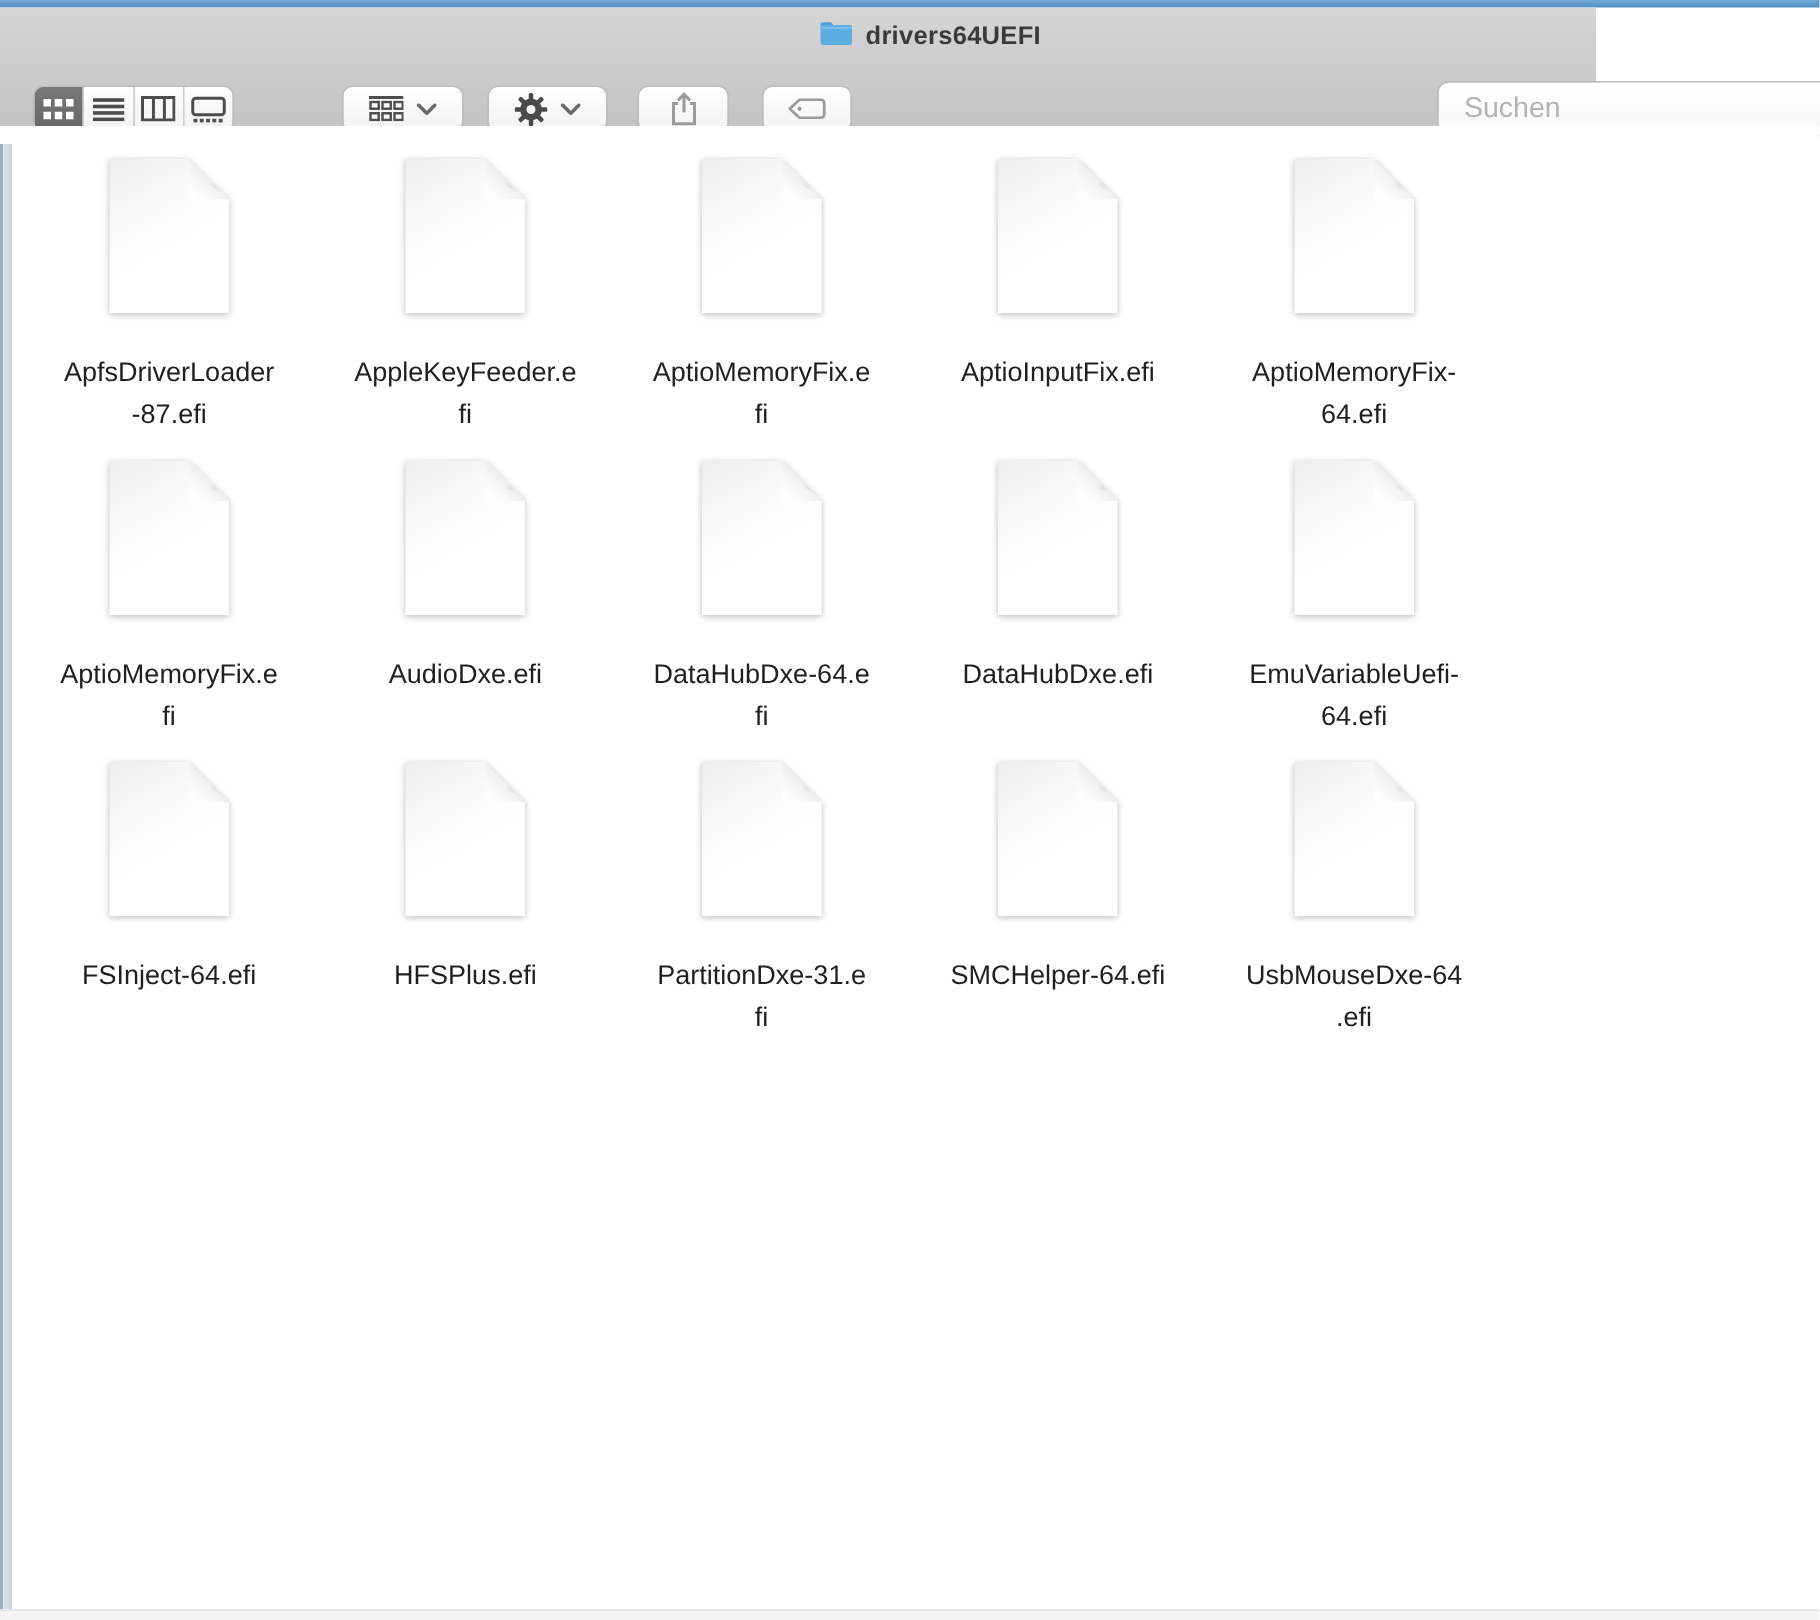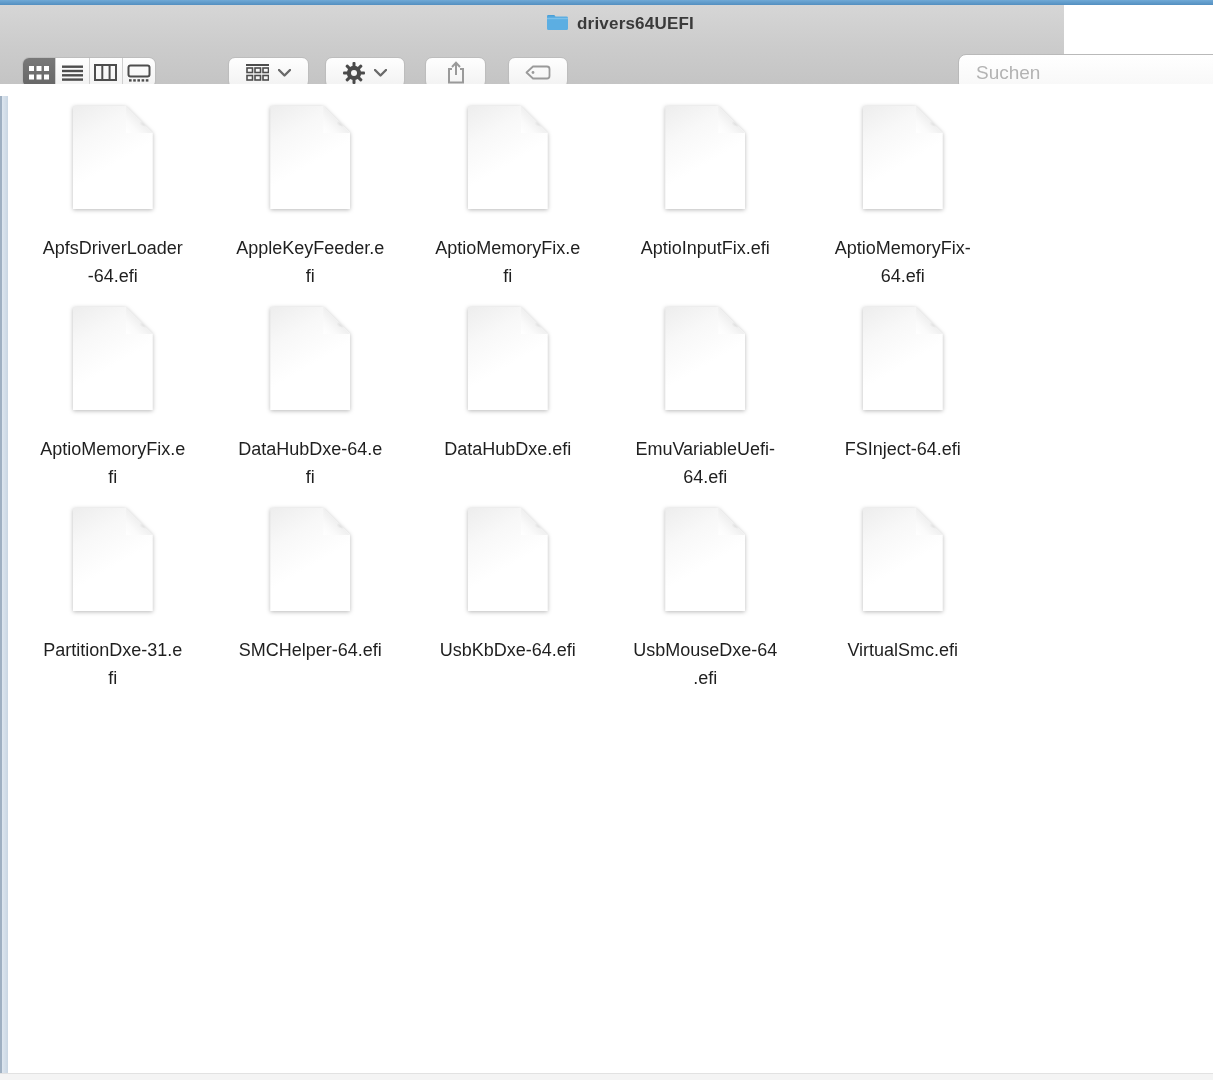--- a/index.html
+++ b/index.html
@@ -190,21 +190,21 @@
   <div class="file-grid">
   <div class="cell" title="ApfsDriverLoader-64.efi">
     <div class="doc-wrap">
       <div class="doc-page">
         <div class="doc-fold"></div>
         <div class="doc-fold-shade"></div>
       </div>
     </div>
     <div class="label">
           <div class="label-line">ApfsDriverLoader</div>
-          <div class="label-line">-64.efi</div>
+          <div class="label-line">-87.efi</div>
         </div>
   </div>
 
 
   <div class="cell" title="AppleKeyFeeder.efi">
     <div class="doc-wrap">
       <div class="doc-page">
         <div class="doc-fold"></div>
         <div class="doc-fold-shade"></div>
       </div>
@@ -259,20 +259,31 @@
         <div class="doc-fold"></div>
         <div class="doc-fold-shade"></div>
       </div>
     </div>
     <div class="label">
           <div class="label-line">AptioMemoryFix.e</div>
           <div class="label-line">fi</div>
         </div>
   </div>
 
+  <div class="cell" title="AudioDxe.efi">
+    <div class="doc-wrap">
+      <div class="doc-page">
+        <div class="doc-fold"></div>
+        <div class="doc-fold-shade"></div>
+      </div>
+    </div>
+    <div class="label">
+          <div class="label-line">AudioDxe.efi</div>
+        </div>
+  </div>
 
   <div class="cell" title="DataHubDxe-64.efi">
     <div class="doc-wrap">
       <div class="doc-page">
         <div class="doc-fold"></div>
         <div class="doc-fold-shade"></div>
       </div>
     </div>
     <div class="label">
           <div class="label-line">DataHubDxe-64.e</div>
@@ -311,20 +322,31 @@
         <div class="doc-fold"></div>
         <div class="doc-fold-shade"></div>
       </div>
     </div>
     <div class="label">
           <div class="label-line">FSInject-64.efi</div>
         </div>
   </div>
 
 
+  <div class="cell" title="HFSPlus.efi">
+    <div class="doc-wrap">
+      <div class="doc-page">
+        <div class="doc-fold"></div>
+        <div class="doc-fold-shade"></div>
+      </div>
+    </div>
+    <div class="label">
+          <div class="label-line">HFSPlus.efi</div>
+        </div>
+  </div>
 
   <div class="cell" title="PartitionDxe-64.efi">
     <div class="doc-wrap">
       <div class="doc-page">
         <div class="doc-fold"></div>
         <div class="doc-fold-shade"></div>
       </div>
     </div>
     <div class="label">
           <div class="label-line">PartitionDxe-31.e</div>
@@ -337,53 +359,31 @@
       <div class="doc-page">
         <div class="doc-fold"></div>
         <div class="doc-fold-shade"></div>
       </div>
     </div>
     <div class="label">
           <div class="label-line">SMCHelper-64.efi</div>
         </div>
   </div>
 
-  <div class="cell" title="UsbKbDxe-64.efi">
-    <div class="doc-wrap">
-      <div class="doc-page">
-        <div class="doc-fold"></div>
-        <div class="doc-fold-shade"></div>
-      </div>
-    </div>
-    <div class="label">
-          <div class="label-line">UsbKbDxe-64.efi</div>
-        </div>
-  </div>
 
   <div class="cell" title="UsbMouseDxe-64.efi">
     <div class="doc-wrap">
       <div class="doc-page">
         <div class="doc-fold"></div>
         <div class="doc-fold-shade"></div>
       </div>
     </div>
     <div class="label">
           <div class="label-line">UsbMouseDxe-64</div>
           <div class="label-line">.efi</div>
         </div>
   </div>
 
-  <div class="cell" title="VirtualSmc.efi">
-    <div class="doc-wrap">
-      <div class="doc-page">
-        <div class="doc-fold"></div>
-        <div class="doc-fold-shade"></div>
-      </div>
-    </div>
-    <div class="label">
-          <div class="label-line">VirtualSmc.efi</div>
-        </div>
-  </div>
 </div>
 </div>
 
 <div class="left-sliver"></div>
 <div class="bottom-strip"></div>
 
 </body></html>

